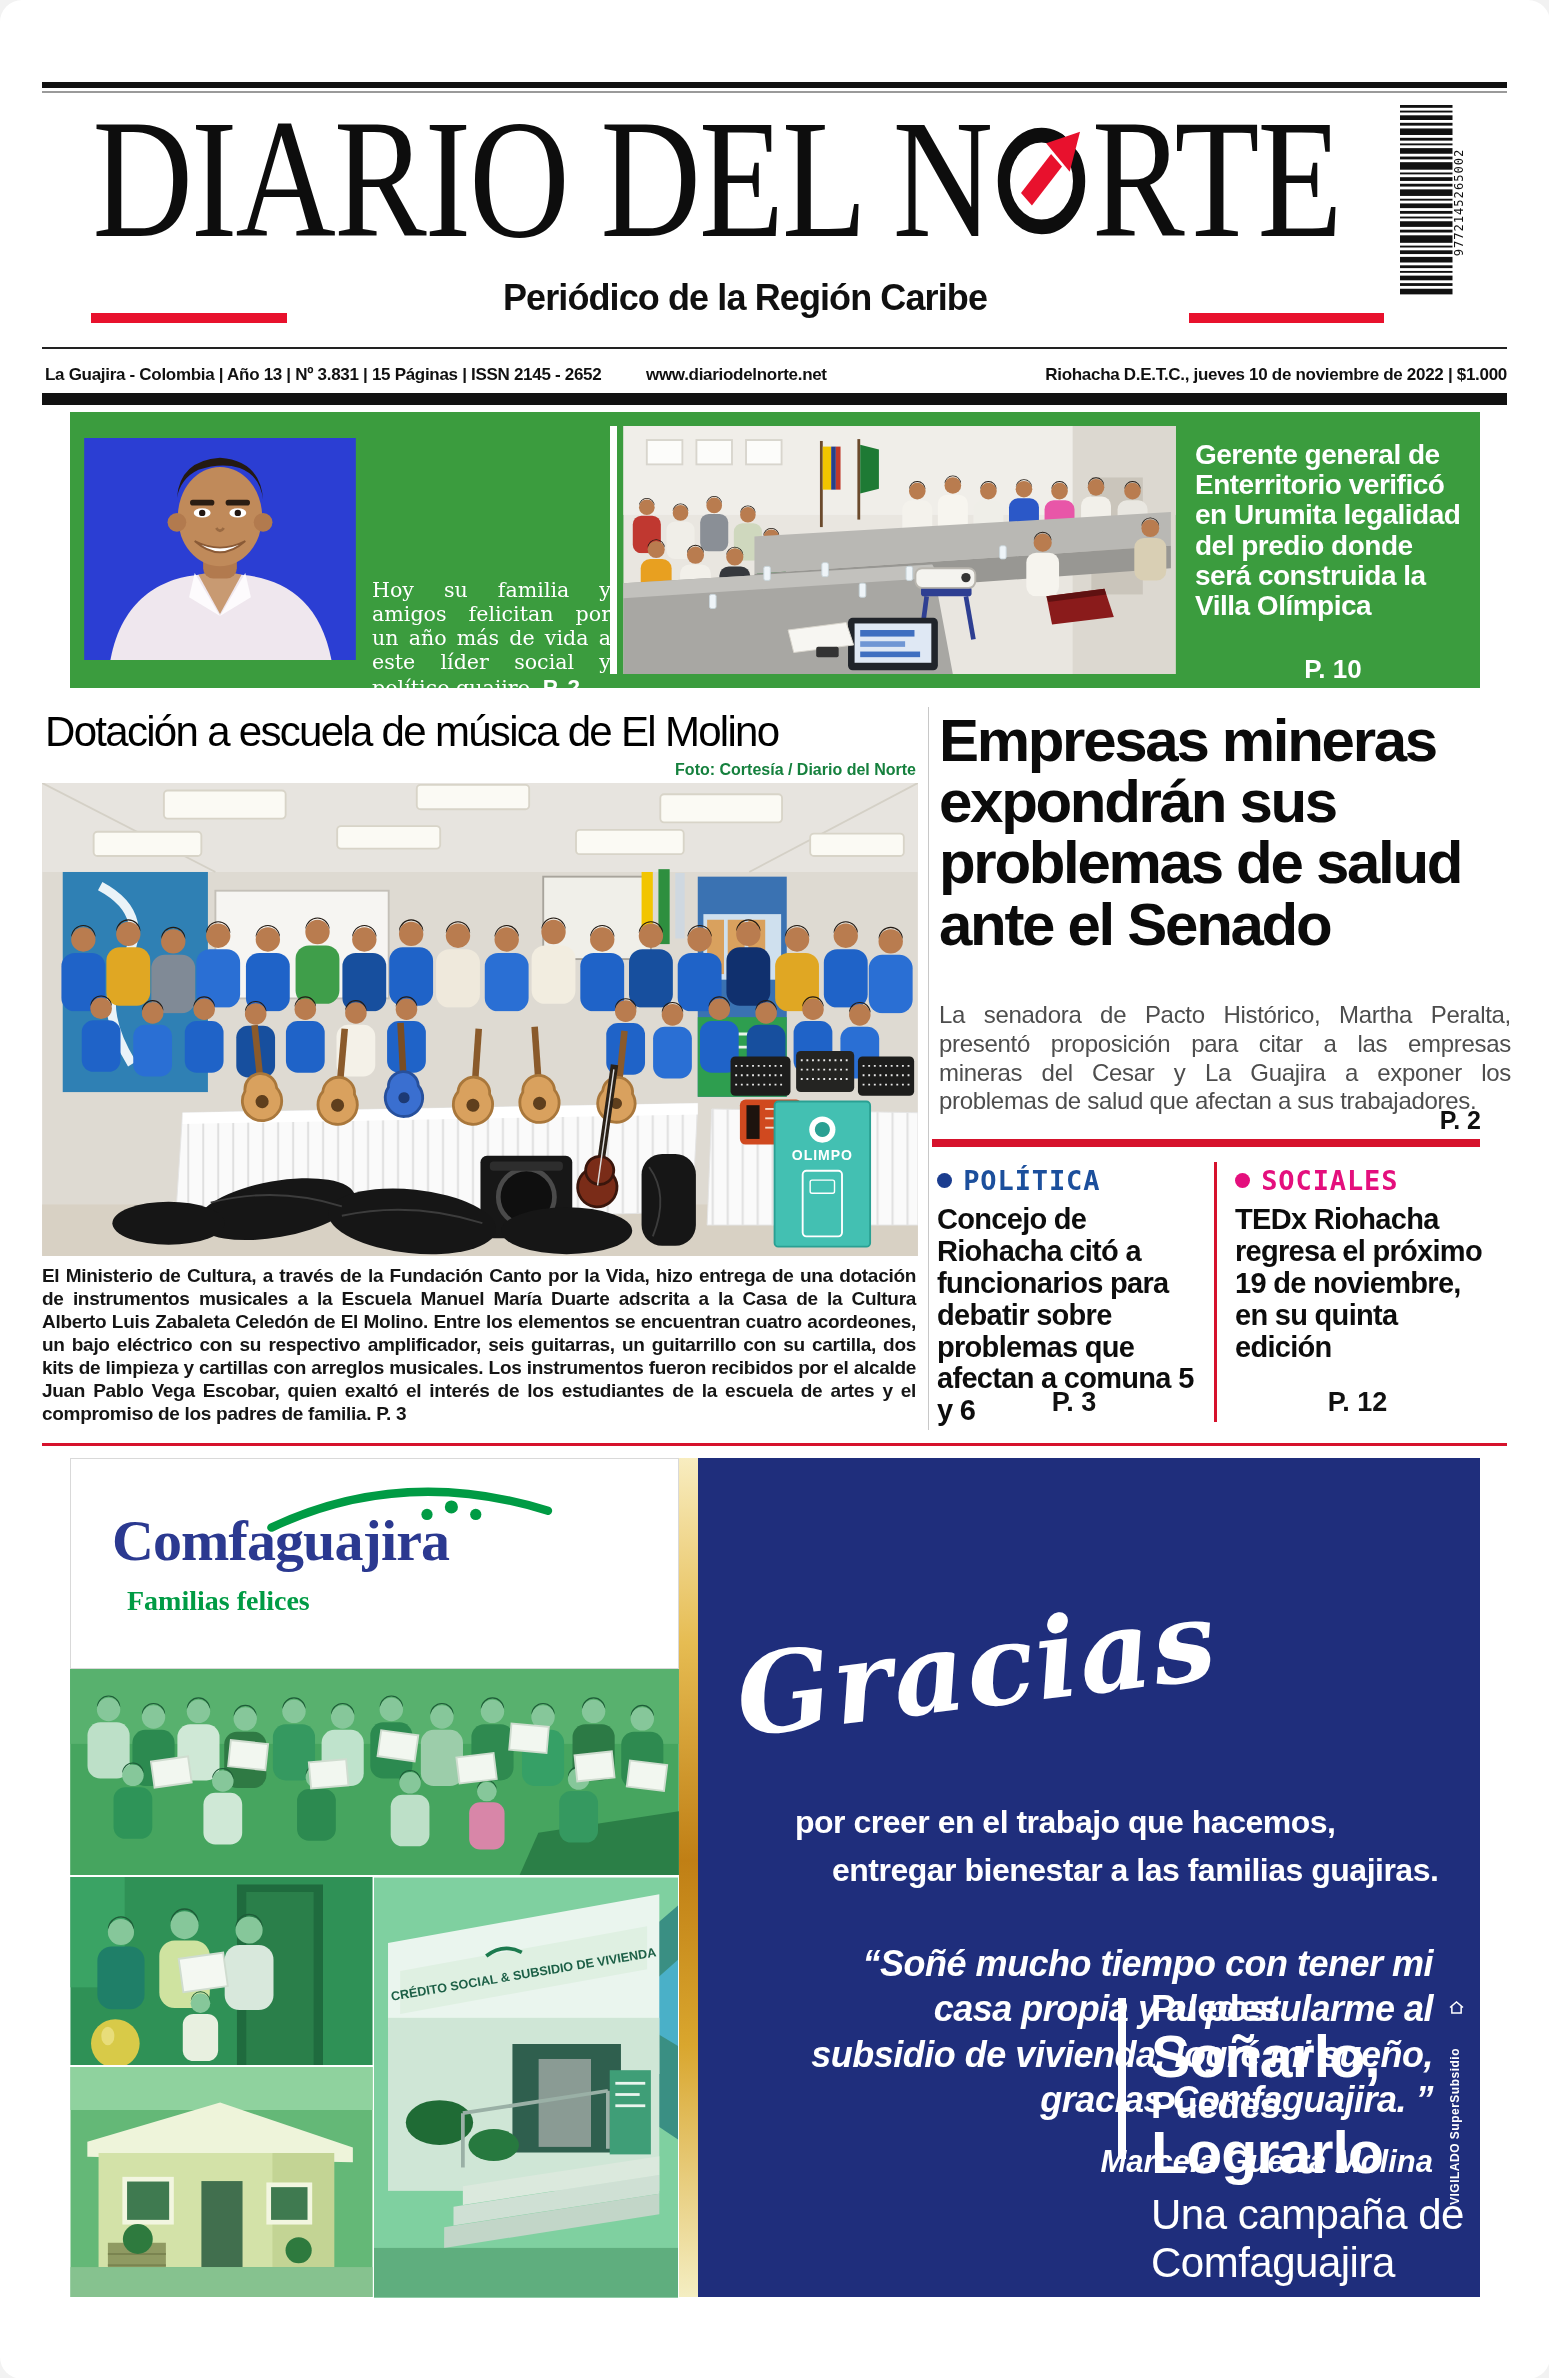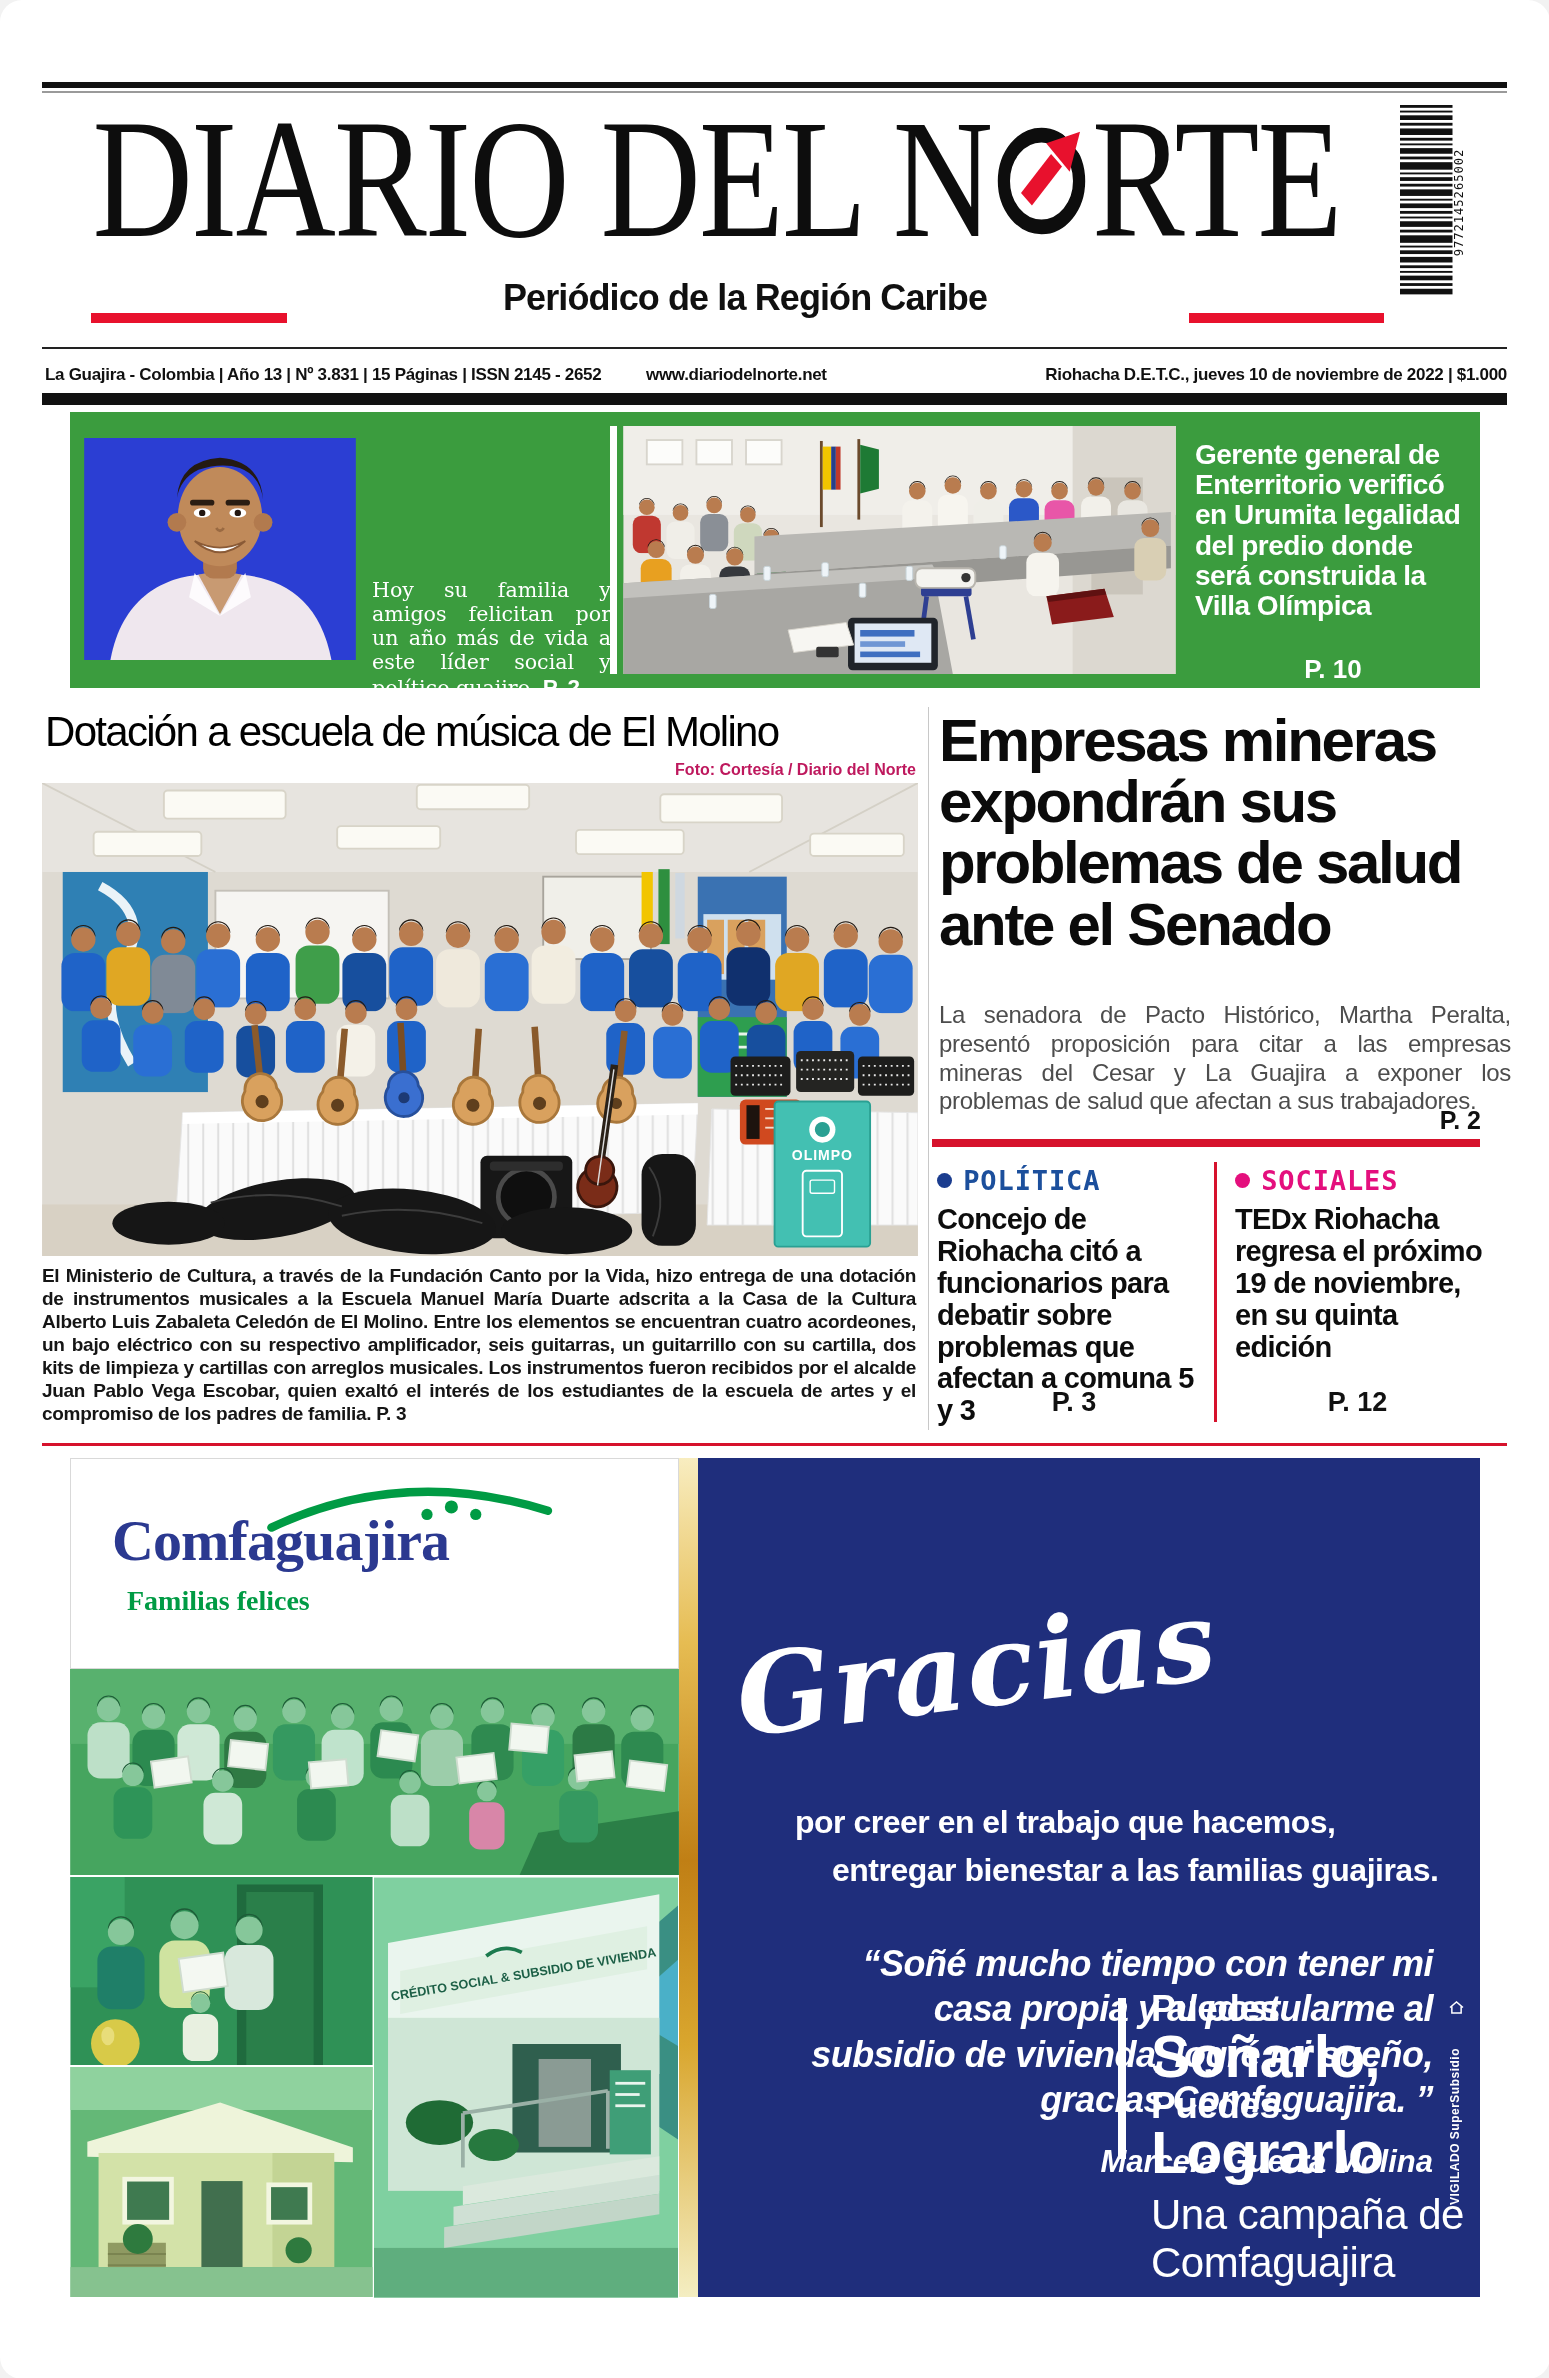--- a/index.html
+++ b/index.html
@@ -16,21 +16,21 @@
   .redbar{background:#e8112d;}
   .infobar{font-size:17px;font-weight:700;letter-spacing:-0.3px;white-space:nowrap;}
   
   .band{background:#3b9c3e;}
   .band-title{color:#fff;font-weight:700;line-height:1.08;letter-spacing:-0.5px;}
   .band-serif{color:#fff;font-family:"DejaVu Serif","Liberation Serif",serif;
     font-size:20.6px;line-height:1.16;text-align:justify;}
   .band-page{color:#fff;font-weight:700;}
   
   .hl-left{font-size:42px;font-weight:400;letter-spacing:-1.7px;white-space:nowrap;color:#000000;}
-  .credit{font-size:16px;font-weight:700;text-align:right;color:#be185d;}
+  .credit{font-size:16px;font-weight:700;text-align:right;color:#15803d;}
   .body-text{font-size:19px;font-weight:700;line-height:1.21;text-align:justify;
     letter-spacing:-0.3px;color:#151515;}
   .hl-right{font-size:60px;font-weight:700;line-height:1.02;letter-spacing:-2.3px;color:#0b0b0b;}
   .dek{font-size:24px;font-weight:500;line-height:1.2;text-align:justify;color:#4d4d4d;letter-spacing:-0.3px;}
   .pageref{font-weight:700;}
   .sec-label{font-family:"DejaVu Sans Mono","Liberation Mono",monospace;font-weight:700;
     font-size:27px;letter-spacing:0.9px;display:flex;align-items:center;gap:11.2px;}
   .sec-dot{width:15px;height:15px;border-radius:50%;display:inline-block;}
   .sec-hl{font-size:29px;font-weight:700;line-height:1.1;letter-spacing:-0.7px;color:#0d0d0d;}
   .sec-page{font-size:27px;font-weight:700;text-align:center;}
@@ -391,21 +391,21 @@
   <div class="abs hl-right" style="left:939px;top:710px;width:573px">Empresas mineras expondrán sus problemas de salud ante el Senado</div>
   <div class="abs dek" style="left:939px;top:1001px;width:572px">La senadora de Pacto Histórico, Martha Peralta, presentó proposición para citar a las empresas mineras del Cesar y La Guajira a exponer los problemas de salud que afectan a sus trabajadores.</div>
   <div class="abs pageref" style="left:939px;top:1106px;width:542px;text-align:right;font-size:25px">P. 2</div>
 
   <div class="abs" style="left:932px;top:1139px;width:548px;height:8.4px;background:#d6122c"></div>
 
   <div class="abs sec-label" style="left:937px;top:1165px;color:#1c4f9c">
     <span class="sec-dot" style="background:#1b3d8f"></span>
     <span>POLÍTICA</span>
   </div>
-  <div class="abs sec-hl" style="left:937px;top:1204px;width:274px">Concejo de Riohacha citó a funcionarios para debatir sobre problemas que afectan a comuna 5 y 3</div>
+  <div class="abs sec-hl" style="left:937px;top:1204px;width:274px">Concejo de Riohacha citó a funcionarios para debatir sobre problemas que afectan a comuna 5 y 6</div>
   <div class="abs sec-page" style="left:937px;top:1387px;width:274px">P. 3</div>
 
   <div class="abs" style="left:1214px;top:1162px;width:2.8px;height:260px;background:#d6122c"></div>
 
   <div class="abs sec-label" style="left:1235px;top:1165px;color:#e40f7d">
     <span class="sec-dot" style="background:#e40f7d"></span>
     <span>SOCIALES</span>
   </div>
   <div class="abs sec-hl" style="left:1235px;top:1204px;width:255px">TEDx Riohacha regresa el próximo 19 de noviembre, en su quinta edición</div>
   <div class="abs sec-page" style="left:1235px;top:1387px;width:245px">P. 12</div>

